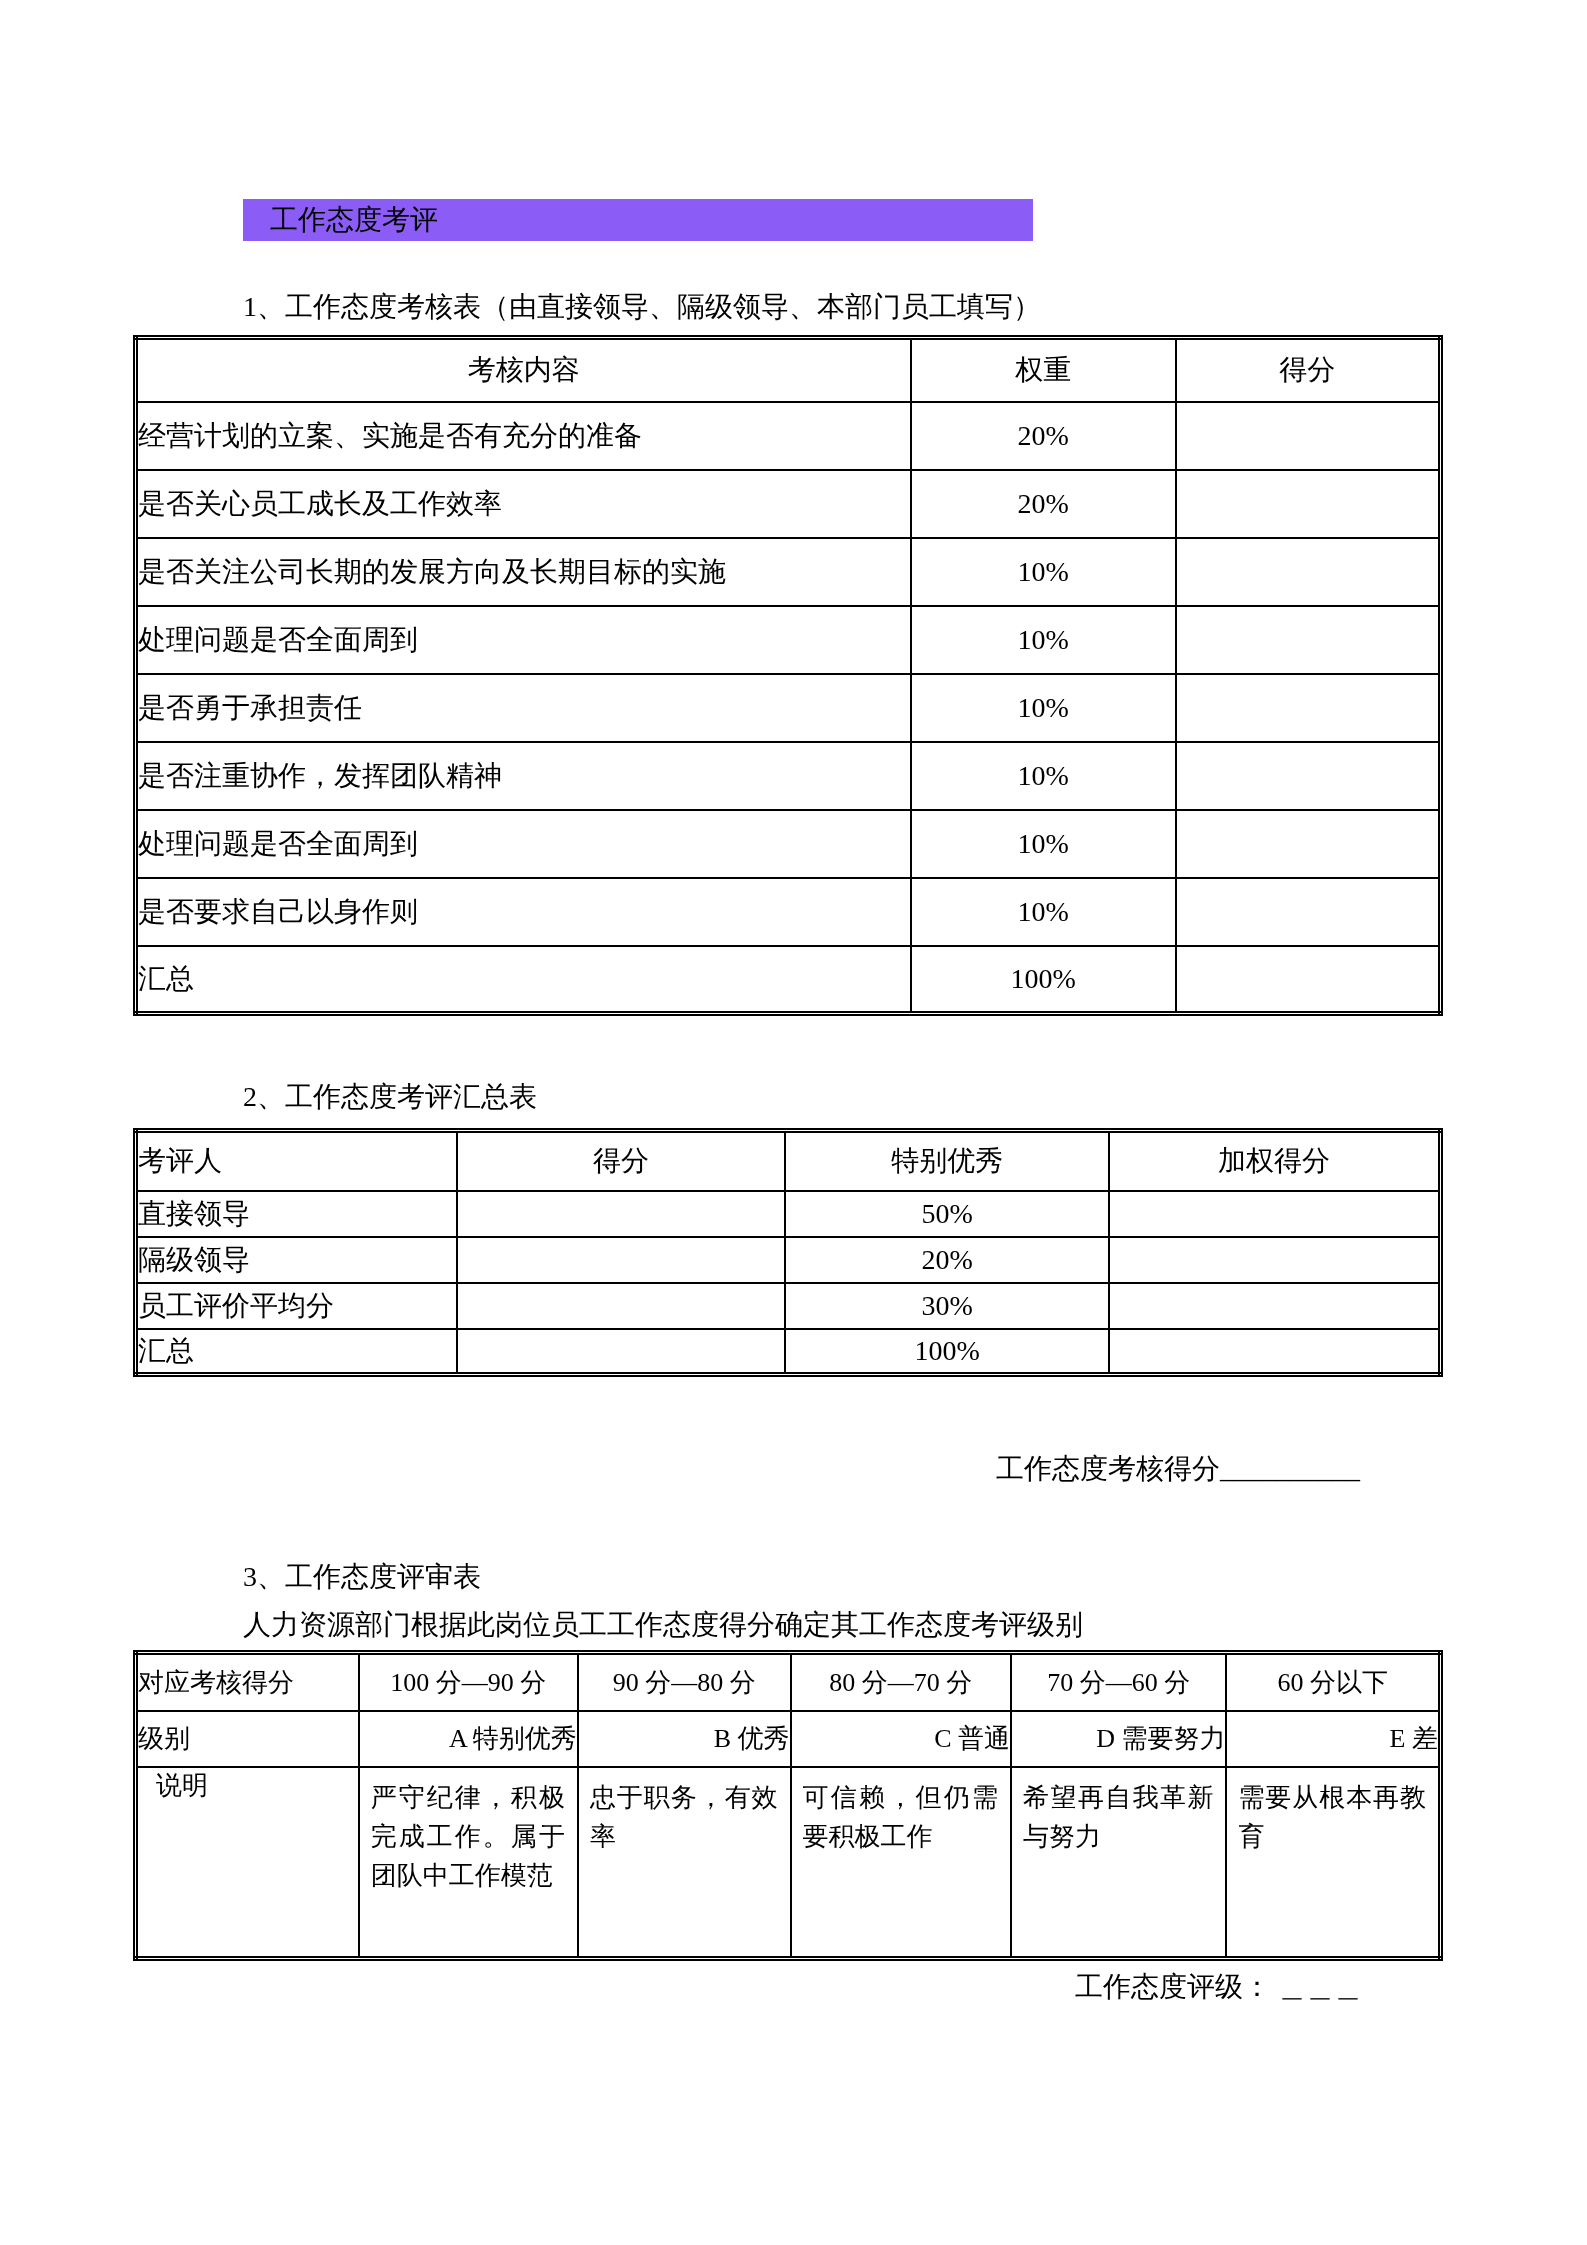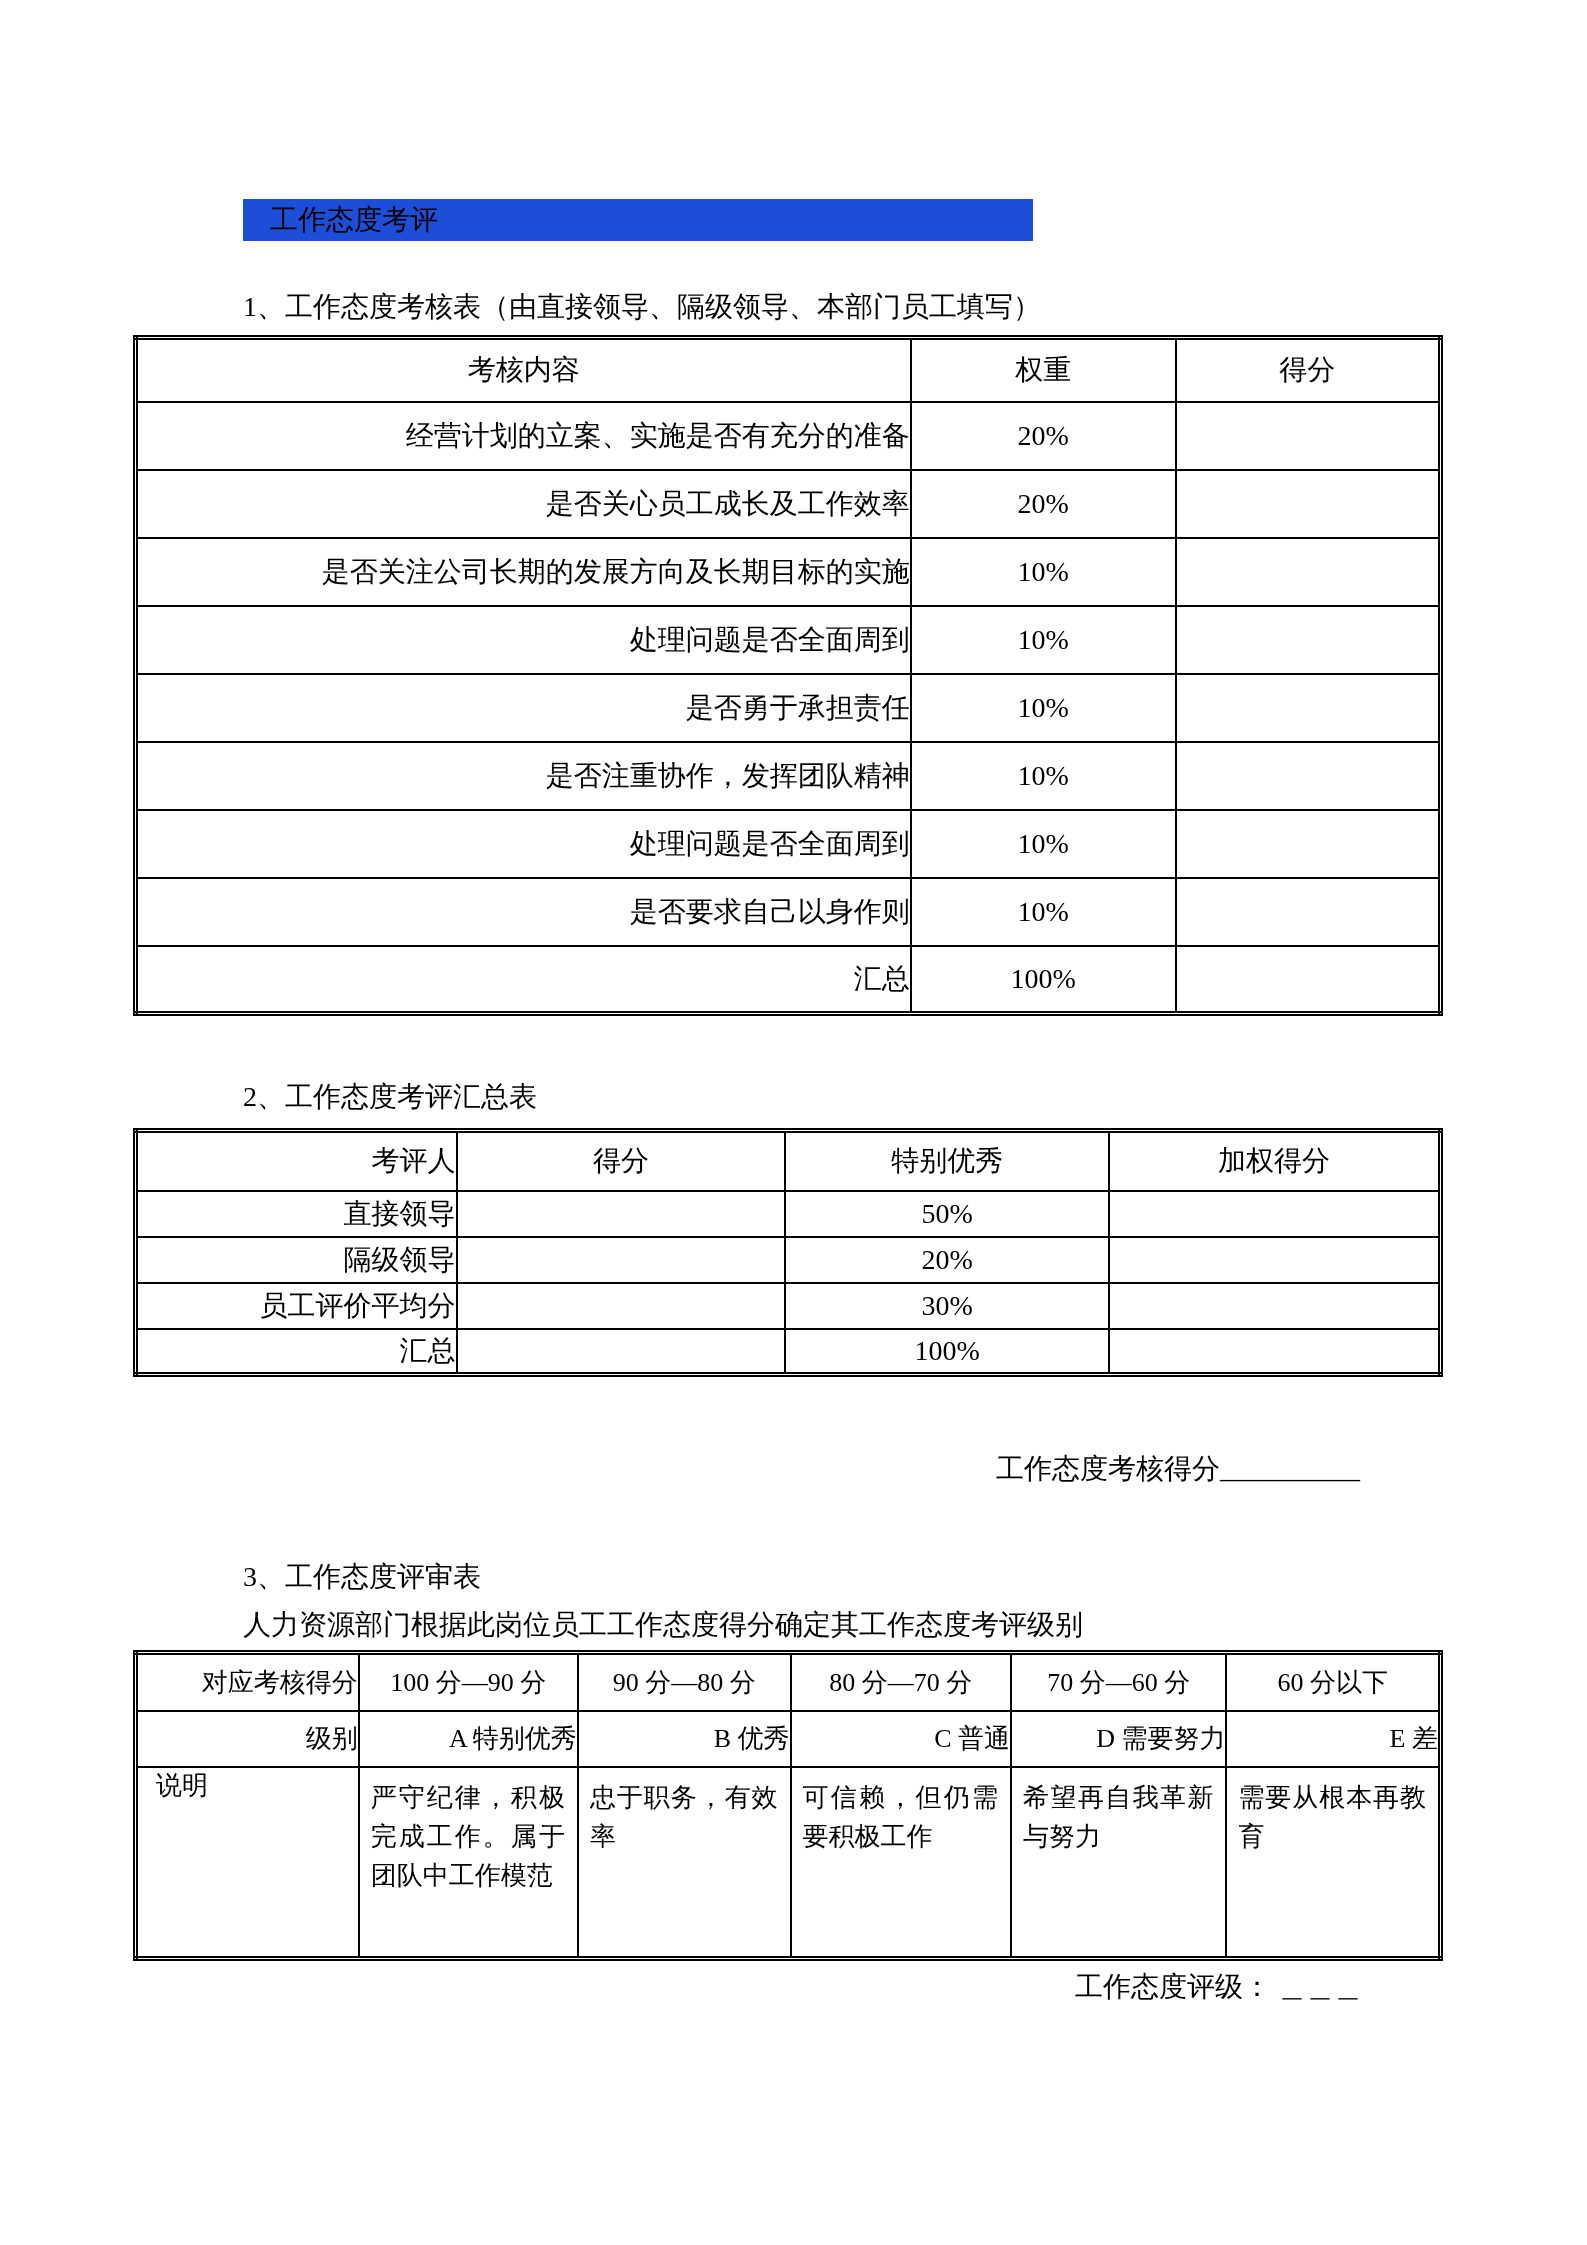--- a/index.html
+++ b/index.html
@@ -7,21 +7,21 @@
     position:relative;
     width:1587px; height:2245px;
     background:#ffffff;
     color:#000000;
     font-family:"Liberation Serif","DejaVu Serif",serif;
     overflow:hidden;
   }
   .hl-bar {
     position:absolute; left:243px; top:199px;
     width:790px; height:42px;
-    background:#1d4ed8;
+    background:#8b5cf6;
     display:flex; align-items:center;
     padding-left:27px; box-sizing:border-box;
     font-size:28px;
   }
   .heading { position:absolute; left:243px; font-size:28px; white-space:nowrap; }
   #h1 { top:288px; }
   #h2 { top:1078px; }
   #h3 { top:1558px; }
   .desc { position:absolute; left:243px; top:1606px; font-size:28px; white-space:nowrap; }
 
@@ -42,21 +42,21 @@
   #t2 { top:1128px; }
   #t3 { top:1650px; }
   #t1 tr.hdr { height:64px; }
   #t1 tr.row { height:68px; }
   #t2 tr.hdr { height:60px; }
   #t2 tr.row { height:46px; }
   #t3 tr.r1 { height:58px; }
   #t3 tr.r2 { height:56px; }
   #t3 tr.r3 { height:192px; }
   td.c { text-align:center; }
-  td.l { text-align:right; padding-left:18px; }
+  td.l { text-align:left; padding-left:18px; }
   td.lv { text-align:right; padding-left:14px; }
   #t3 td { font-size:26px; }
   #t3 td.j {
     text-align:justify; text-align-last:left;
     vertical-align:top;
     padding:10px 12px 0 11px;
     line-height:1.5;
   }
   #t3 td.lt { text-align:left; padding-left:18px; vertical-align:top; padding-top:0; }
   .note { position:absolute; font-size:28px; white-space:nowrap; }

